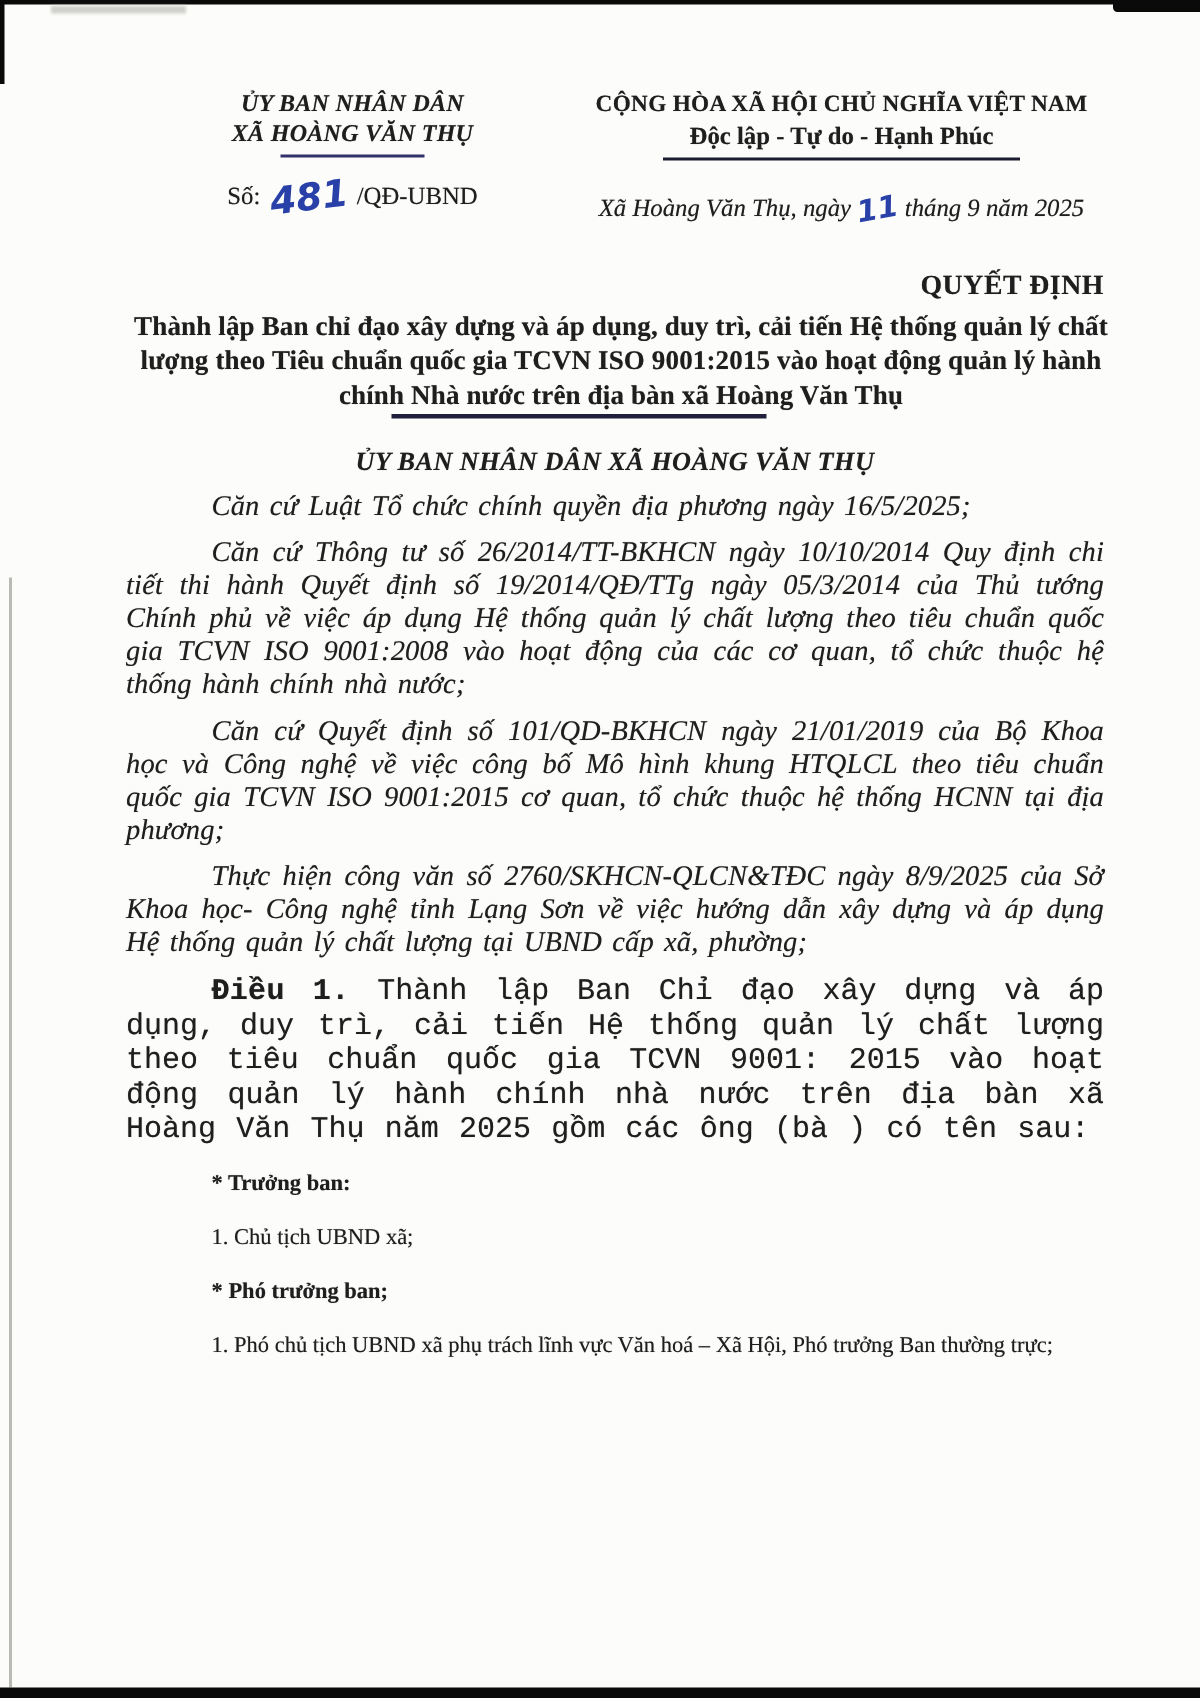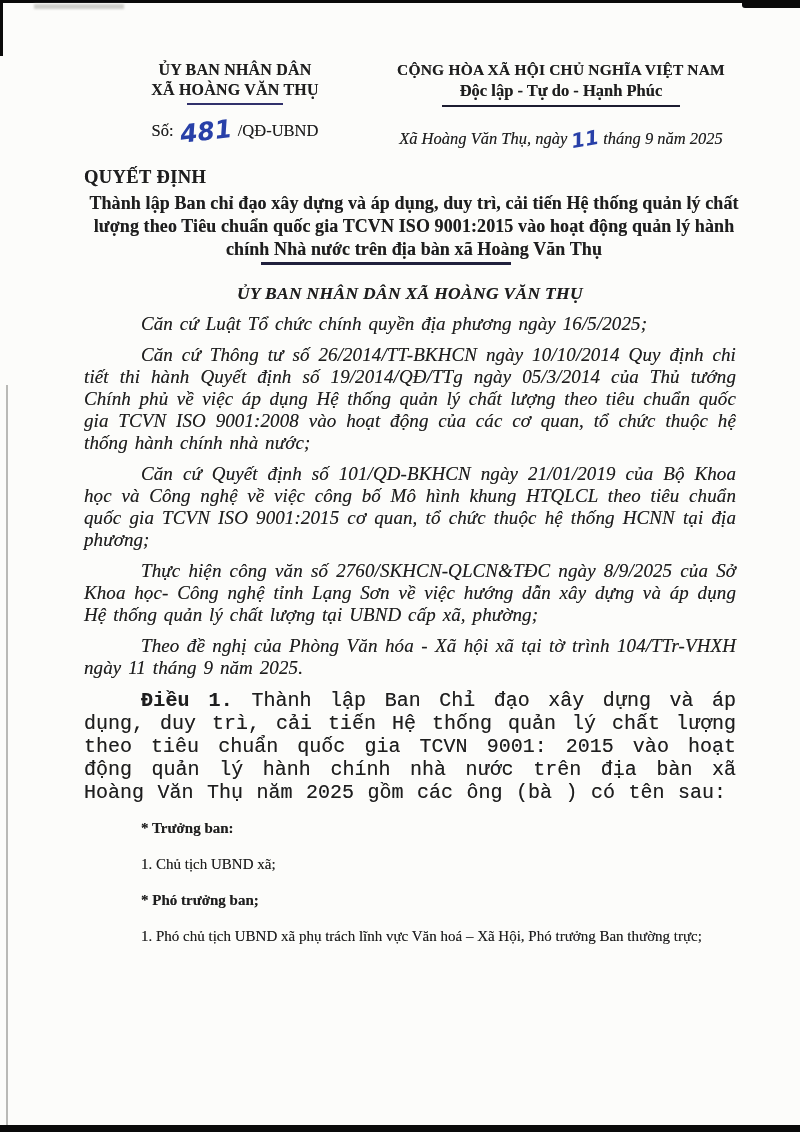--- a/index.html
+++ b/index.html
@@ -17,21 +17,21 @@
   .scan-top{position:absolute;top:0;left:0;width:100%;height:3px;background:#0a0a0a;}
   .scan-top-right{position:absolute;top:0;right:0;width:58px;height:8px;background:#0a0a0a;border-radius:0 0 0 3px;}
   .scan-top-left{position:absolute;top:0;left:0;width:3px;height:56px;background:#0a0a0a;}
   .scan-bottom{position:absolute;bottom:0;left:0;width:100%;height:7px;background:#0a0a0a;}
   .scan-left-line{position:absolute;left:6px;top:385px;bottom:7px;width:2px;background:#b9b9b6;}
   .scan-smudge{position:absolute;top:4px;left:34px;width:90px;height:5px;background:#cfcfcb;filter:blur(1px);}
 
   
   .content{position:relative;padding:60px 64px 0 84px;}
   .header-row{display:flex;}
-  .hdr-left{width:302px;text-align:center;font-weight:bold;font-size:16px;line-height:20px;letter-spacing:.2px;}
+  .hdr-left{width:302px;text-align:center;font-weight:bold;font-size:16px;line-height:20px;letter-spacing:.2px;font-style:italic;}
   .hdr-right{flex:1;text-align:center;font-weight:bold;}
   .hdr-right .l1{font-size:15.5px;line-height:20px;letter-spacing:.2px;}
   .hdr-right .l2{font-size:16.5px;line-height:22px;}
   .rule{height:2px;background:#26264f;margin:3px auto 0;}
   .rule-left{width:96px;background:#31316b;}
   .rule-right{width:238px;background:#1c1c30;}
 
   .num-row{display:flex;margin-top:10px;align-items:flex-start;}
   .num-left{width:302px;text-align:center;font-size:16.5px;}
   .num-right{flex:1;text-align:center;font-style:italic;font-size:16.5px;padding-top:10px;}
@@ -39,21 +39,21 @@
     display:inline-block;
     font-family:"DejaVu Sans", sans-serif;
     font-style:italic;font-weight:bold;
     color:#2840a8;
     transform:rotate(-7deg);
     text-shadow:none;
   }
   .hw-number{font-size:25px;margin:0 6px;vertical-align:-4px;}
   .hw-day{font-size:20px;margin:0 4px;vertical-align:-2px;transform:rotate(-10deg);}
 
-  .doc-heading{margin-top:16px;text-align:left;font-weight:bold;font-size:18.5px;letter-spacing:.4px;}
+  .doc-heading{margin-top:30px;text-align:right;font-weight:bold;font-size:18.5px;letter-spacing:.4px;}
   .doc-subject{
     margin:4px auto 0;width:660px;
     text-align:center;font-weight:bold;font-size:18px;line-height:23px;letter-spacing:.1px;
   }
   .subject-underline{width:250px;height:3px;background:#20203c;margin:1px auto 0;transform:translateX(-24px);}
 
   .issuer{margin-top:18px;text-align:center;font-weight:bold;font-size:17.5px;letter-spacing:.3px;font-style:italic;}
 
   .recital{
     margin:9px 0 0;text-align:justify;text-indent:57px;
@@ -110,21 +110,20 @@
     <div class="doc-heading">QUYẾT ĐỊNH</div>
     <div class="doc-subject">Thành lập Ban chỉ đạo xây dựng và áp dụng, duy trì, cải tiến Hệ thống quản lý chất lượng theo Tiêu chuẩn quốc gia TCVN ISO 9001:2015 vào hoạt động quản lý hành chính Nhà nước trên địa bàn xã Hoàng Văn Thụ</div>
     <div class="subject-underline"></div>
 
     <div class="issuer">ỦY BAN NHÂN DÂN XÃ HOÀNG VĂN THỤ</div>
 
     <p class="recital">Căn cứ Luật Tổ chức chính quyền địa phương ngày 16/5/2025;</p>
     <p class="recital">Căn cứ Thông tư số 26/2014/TT-BKHCN ngày 10/10/2014 Quy định chi tiết thi hành Quyết định số 19/2014/QĐ/TTg ngày 05/3/2014 của Thủ tướng Chính phủ về việc áp dụng Hệ thống quản lý chất lượng theo tiêu chuẩn quốc gia TCVN ISO 9001:2008 vào hoạt động của các cơ quan, tổ chức thuộc hệ thống hành chính nhà nước;</p>
     <p class="recital">Căn cứ Quyết định số 101/QD-BKHCN ngày 21/01/2019 của Bộ Khoa học và Công nghệ về việc công bố Mô hình khung HTQLCL theo tiêu chuẩn quốc gia TCVN ISO 9001:2015 cơ quan, tổ chức thuộc hệ thống HCNN tại địa phương;</p>
     <p class="recital">Thực hiện công văn số 2760/SKHCN-QLCN&amp;TĐC ngày 8/9/2025 của Sở Khoa học- Công nghệ tỉnh Lạng Sơn về việc hướng dẫn xây dựng và áp dụng Hệ thống quản lý chất lượng tại UBND cấp xã, phường;</p>
-    <p class="recital">Theo đề nghị của Phòng Văn hóa - Xã hội xã tại tờ trình 104/TTr-VHXH ngày 11 tháng 9 năm 2025.</p>
 
 
     <p class="article"><b>Điều 1.</b><span> Thành lập Ban Chỉ đạo xây dựng và áp dụng, duy trì, cải tiến Hệ thống quản lý chất lượng theo tiêu chuẩn quốc gia TCVN 9001: 2015 vào hoạt động quản lý hành chính nhà nước trên địa bàn xã Hoàng Văn Thụ năm 2025 gồm các ông (bà ) có tên sau:</span></p>
 
     <p class="role role-bold">* Trưởng ban:</p>
     <p class="role">1. Chủ tịch UBND xã;</p>
     <p class="role role-bold">* Phó trưởng ban;</p>
     <p class="role">1. Phó chủ tịch UBND xã phụ trách lĩnh vực Văn hoá – Xã Hội, Phó trưởng Ban thường trực;</p>
 
   </div>

